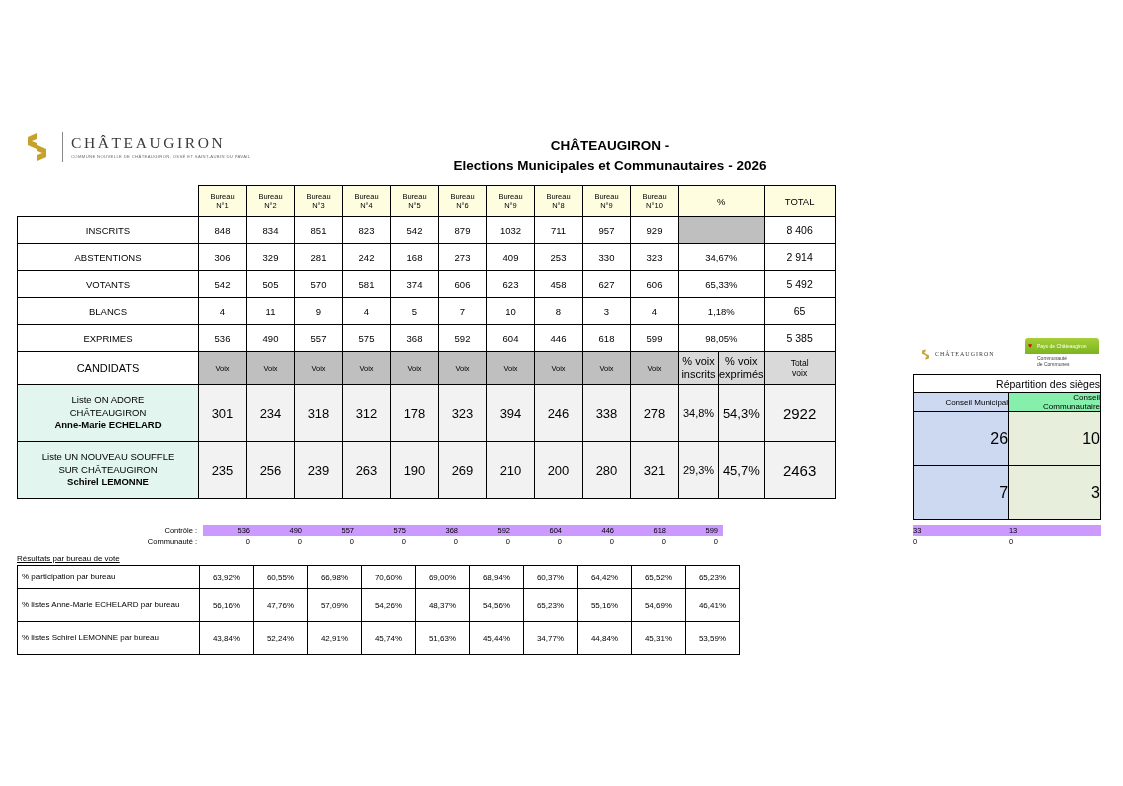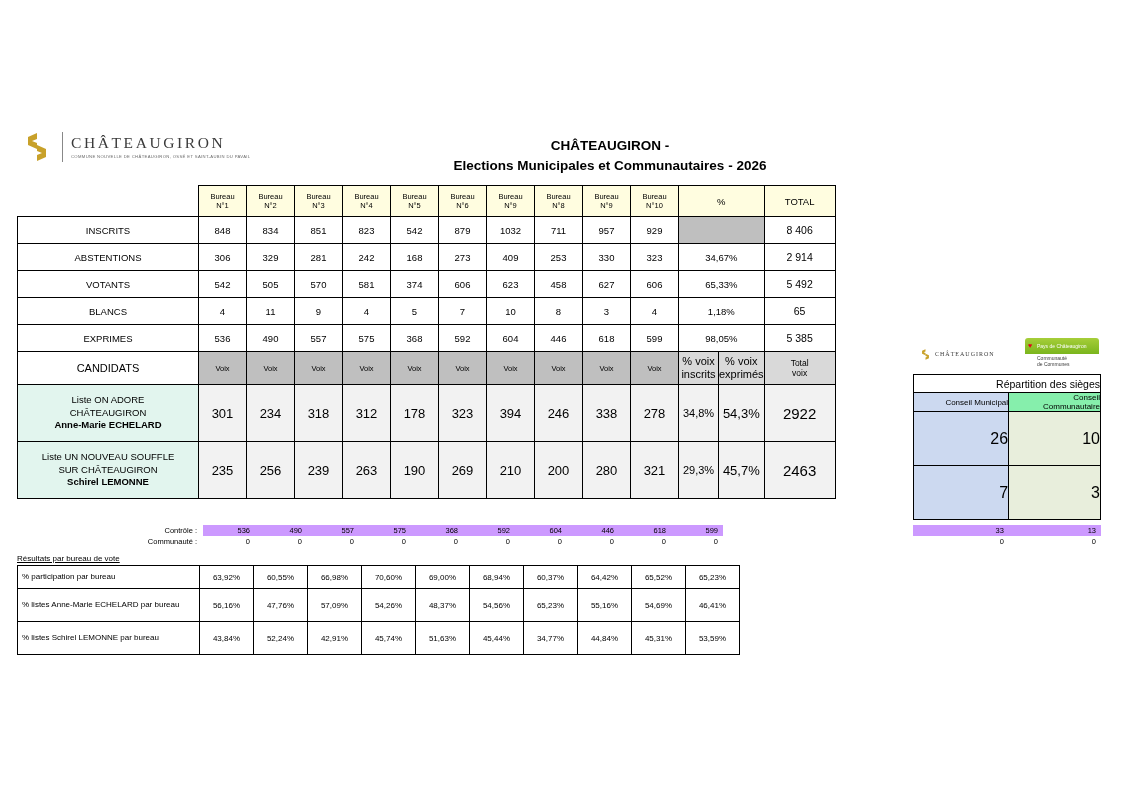--- a/index.html
+++ b/index.html
@@ -307,21 +307,21 @@
   .seat-b2 { background: #e8eedc; font-size: 16px; height: 53px; }
 
   .rctrl {
     position: absolute;
     left: 913px;
     top: 525px;
     width: 188px;
     font-size: 7.5px;
   }
   .rctrl table { border-collapse: collapse; width: 188px; }
-  .rctrl td { border: none; padding: 0; height: 11px; text-align: right; padding-right: 5px; }
+  .rctrl td { border: none; padding: 0; height: 11px; text-align: left; padding-right: 5px; }
   .rctrl .violet { background: #cc99ff; }
 
   
   .bottom-title {
     position: absolute;
     left: 17px;
     top: 554px;
     font-size: 8px;
     text-decoration: underline;
   }

